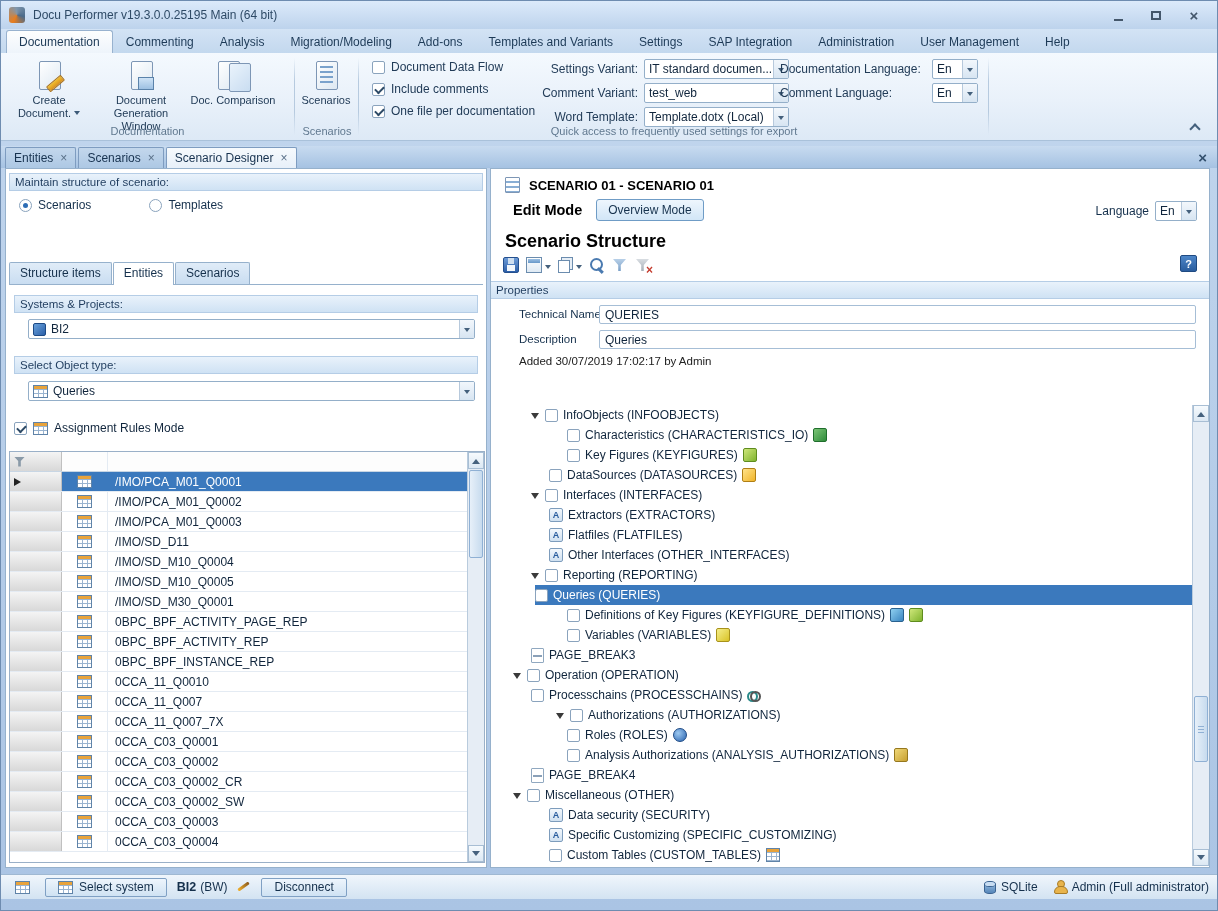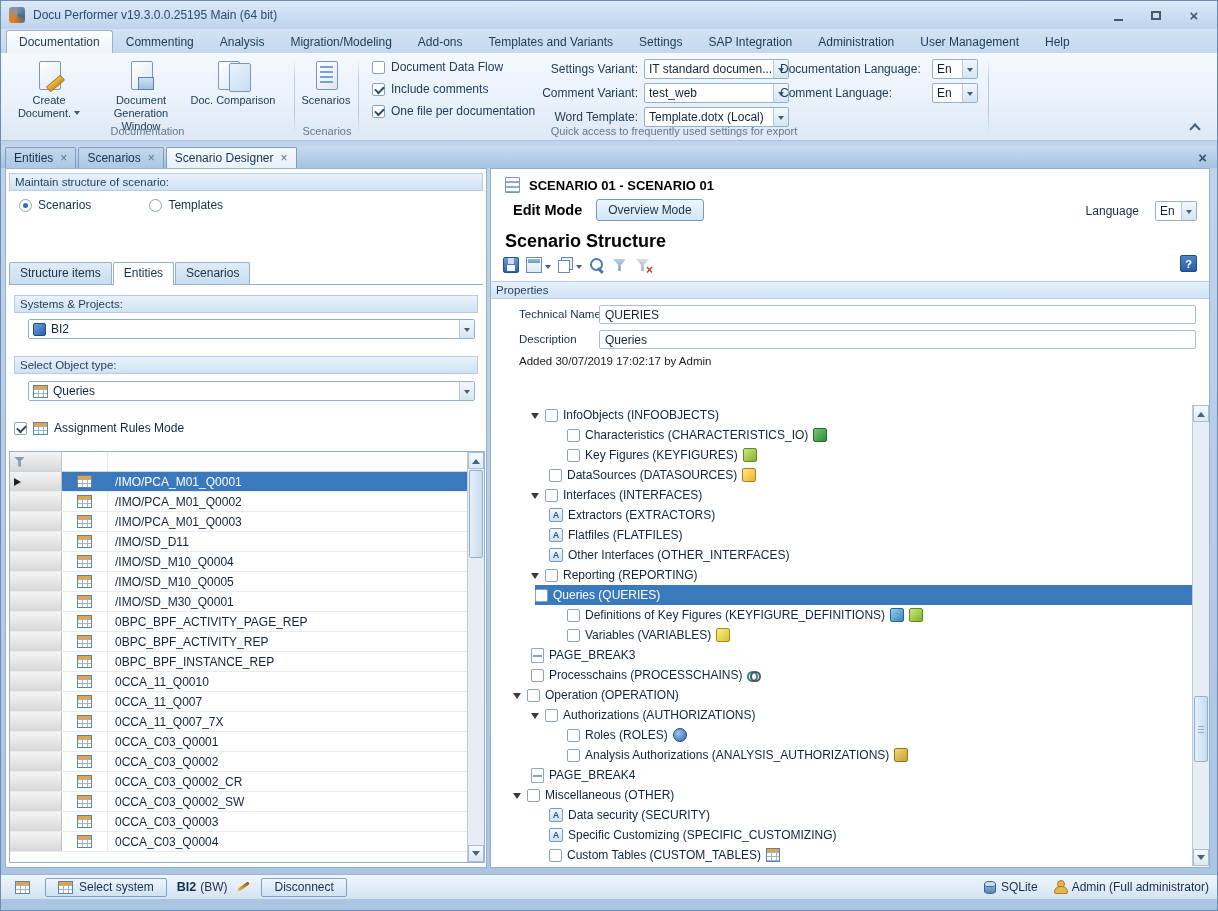--- a/index.html
+++ b/index.html
@@ -93,21 +93,21 @@
 .vs-arrow-up{width:0;height:0;border:4px solid transparent;border-bottom:5px solid #46627e;margin-bottom:3px;}
 .vs-arrow-down{width:0;height:0;border:4px solid transparent;border-top:5px solid #46627e;margin-top:3px;}
 .vs-thumb{position:absolute;left:1px;right:1px;background:linear-gradient(90deg,#e7f0f9,#c7dbee);border:1px solid #8fb0d4;border-radius:2px;}
 .vs-thumb.grip::after{content:"";position:absolute;left:3px;right:3px;top:50%;height:7px;margin-top:-3px;background:repeating-linear-gradient(to bottom,#8fb0d4 0 1px,transparent 1px 3px);}
 
 #rp-title-row{position:absolute;top:8px;left:14px;display:flex;align-items:center;gap:9px;font-weight:bold;font-size:13px;color:#000;}
 .page-lines-icon{width:15px;height:16px;border:1px solid #7d96b5;border-radius:1px;background:#fff repeating-linear-gradient(to bottom,transparent 0 3px,#89aed4 3px 5px);flex:none;}
 #rp-mode-row{position:absolute;top:30px;left:22px;display:flex;align-items:center;gap:14px;}
 #edit-mode{font-weight:bold;font-size:14.5px;color:#000;}
 .btn-overview{height:22px;padding:0 11px;border:1px solid #6f9cc6;border-radius:3px;background:linear-gradient(#eef6fd,#d2e6f7);color:#16324e;display:flex;align-items:center;white-space:nowrap;}
-#lang-box{position:absolute;top:32px;right:12px;display:flex;align-items:center;gap:16px;color:#15304c;}
+#lang-box{position:absolute;top:32px;right:12px;display:flex;align-items:center;gap:6px;color:#15304c;}
 #lang-combo{width:42px;}
 #rp-section-title{position:absolute;top:62px;left:14px;font-weight:bold;font-size:18px;color:#000;}
 #rp-toolbar{position:absolute;top:86px;left:12px;display:flex;align-items:center;gap:7px;height:20px;}
 .tb-btn{height:20px;display:flex;align-items:center;}
 .tbi{width:16px;height:16px;position:relative;display:inline-block;}
 .tb-dd{width:0;height:0;border:3px solid transparent;border-top:4px solid #44607c;margin:7px 0 0 3px;}
 .save-icon{background:linear-gradient(#6d9bd6,#2d5fa8);border:1px solid #24508f;border-radius:2px;}
 .save-icon::before{content:"";position:absolute;left:4px;top:0;right:4px;height:6px;background:#cfdff0;}
 .save-icon::after{content:"";position:absolute;left:3px;bottom:1px;right:3px;height:6px;background:#f2f7fc;}
 .window-export-icon{border:1px solid #6b8cae;background:linear-gradient(#fdfefe,#dfeaf4);}
@@ -616,35 +616,35 @@
           <span class="tree-label">Variables (VARIABLES)</span>
           <span class="tree-ico variables-icon"></span>
         </span>
       </div>
       <div class="tree-row" style="padding-left: 40px;">
         <span class="row-core">
           <span class="tree-ico page-break-icon"></span>
           <span class="tree-label">PAGE_BREAK3</span>
         </span>
       </div>
+      <div class="tree-row" style="padding-left: 22px;">
+        <span class="row-core">
+          <span class="expander"></span>
+          <span class="checkbox"></span>
+          <span class="tree-label">Operation (OPERATION)</span>
+        </span>
+      </div>
       <div class="tree-row" style="padding-left: 40px;">
         <span class="row-core">
           <span class="checkbox"></span>
           <span class="tree-label">Processchains (PROCESSCHAINS)</span>
           <span class="tree-ico processchain-icon"></span>
         </span>
       </div>
-      <div class="tree-row" style="padding-left: 22px;">
-        <span class="row-core">
-          <span class="expander"></span>
-          <span class="checkbox"></span>
-          <span class="tree-label">Operation (OPERATION)</span>
-        </span>
-      </div>
-      <div class="tree-row" style="padding-left: 40px;">
+      <div class="tree-row" style="padding-left: 40px; margin-left: 25px;">
         <span class="row-core">
           <span class="expander"></span>
           <span class="checkbox"></span>
           <span class="tree-label">Authorizations (AUTHORIZATIONS)</span>
         </span>
       </div>
       <div class="tree-row" style="padding-left: 76px;">
         <span class="row-core">
           <span class="checkbox"></span>
           <span class="tree-label">Roles (ROLES)</span>

